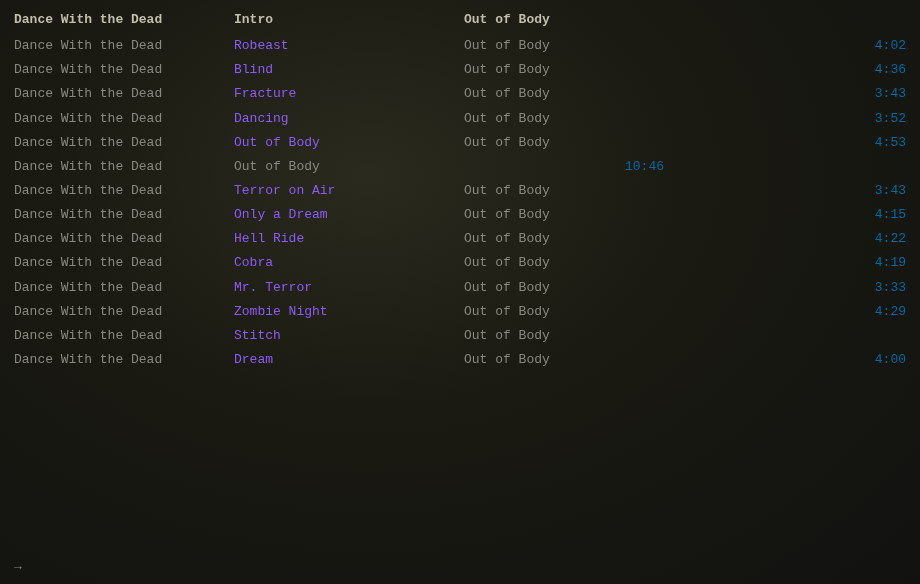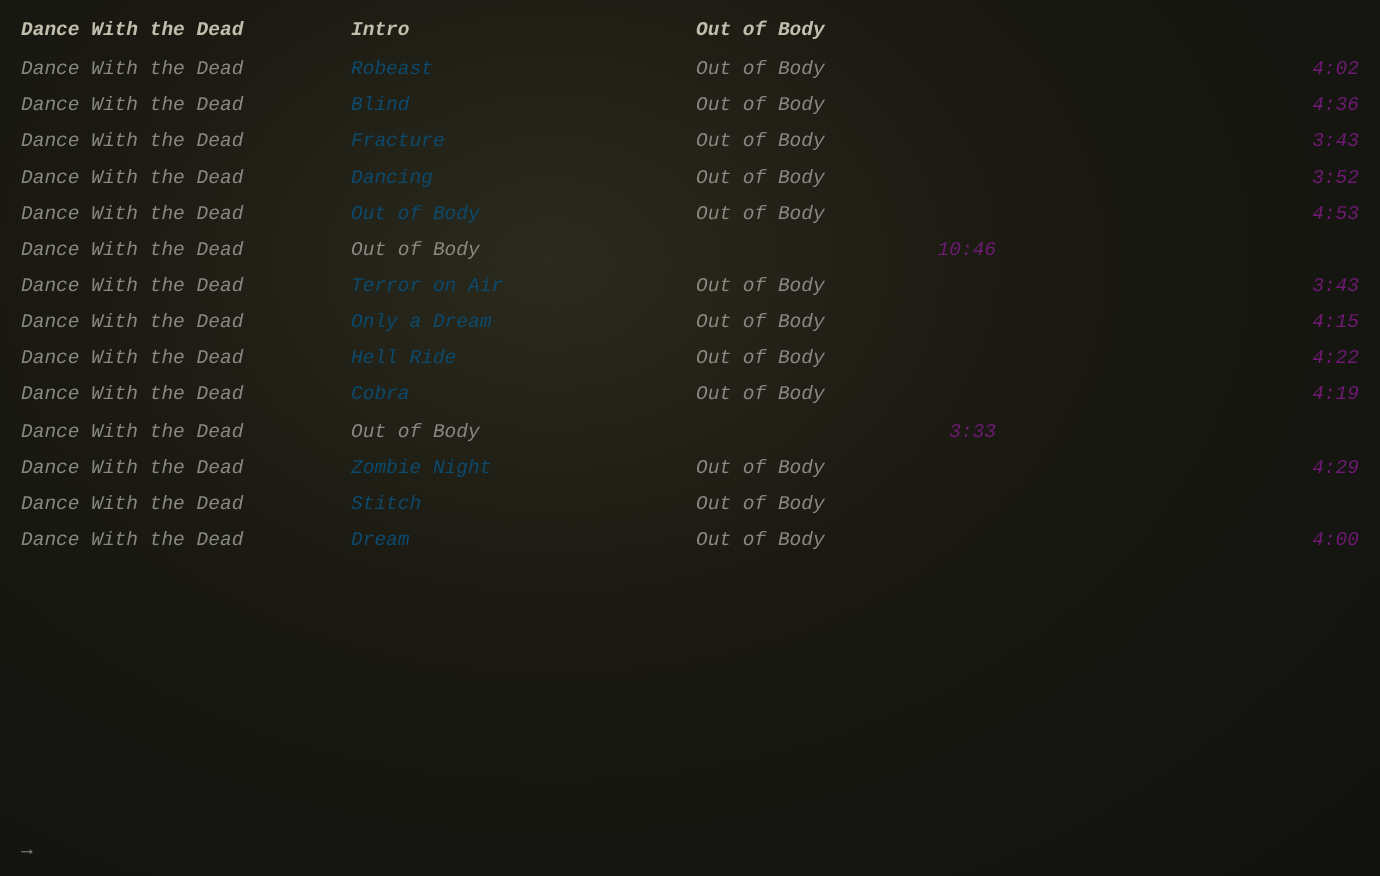--- a/index.html
+++ b/index.html
@@ -22,44 +22,43 @@
 
     .table-container {
       padding: 8px 0;
     }
 
     .table-row {
       display: grid;
       grid-template-columns: 220px 230px 200px 1fr;
       padding: 2px 14px;
       line-height: 1.55;
-      font-style: italic;
     }
 
     .table-row.header-row {
       color: #aaa89a;
       font-weight: bold;
       margin-bottom: 2px;
     }
 
     .col-artist {
       color: #888880;
     }
 
     .col-title {
-      color: #0c4a6e;
+      color: #8b5cf6;
     }
 
     .col-album {
       color: #888880;
     }
 
     .col-duration {
       text-align: right;
-      color: #701a75;
+      color: #0369a1;
     }
 
     .header-row .col-artist,
     .header-row .col-title,
     .header-row .col-album,
     .header-row .col-duration {
       color: #c0bead;
     }
 
     .arrow-indicator {
@@ -136,20 +135,21 @@
     <span class="col-duration">4:22</span>
   </div>
       <div class="table-row">
     <span class="col-artist">Dance With the Dead</span>
     <span class="col-title">Cobra</span>
     <span class="col-album">Out of Body</span>
     <span class="col-duration">4:19</span>
   </div>
       <div class="table-row">
     <span class="col-artist">Dance With the Dead</span>
+    <span class="col-title">Mr. Terror</span>
     <span class="col-album">Out of Body</span>
     <span class="col-duration">3:33</span>
   </div>
       <div class="table-row">
     <span class="col-artist">Dance With the Dead</span>
     <span class="col-title">Zombie Night</span>
     <span class="col-album">Out of Body</span>
     <span class="col-duration">4:29</span>
   </div>
       <div class="table-row">

